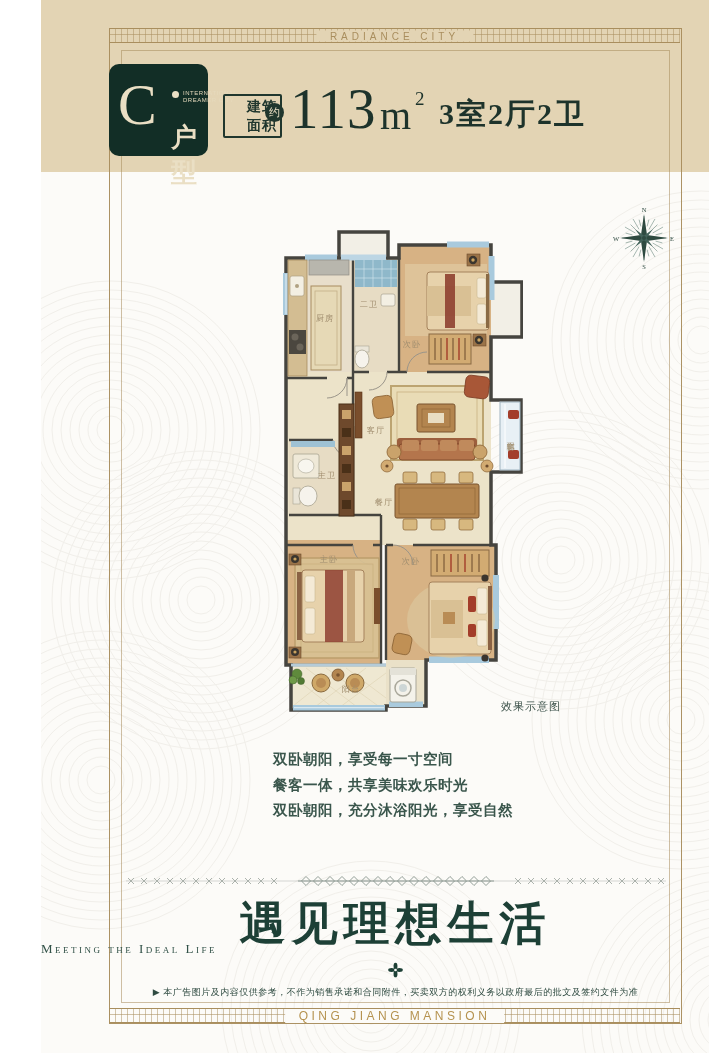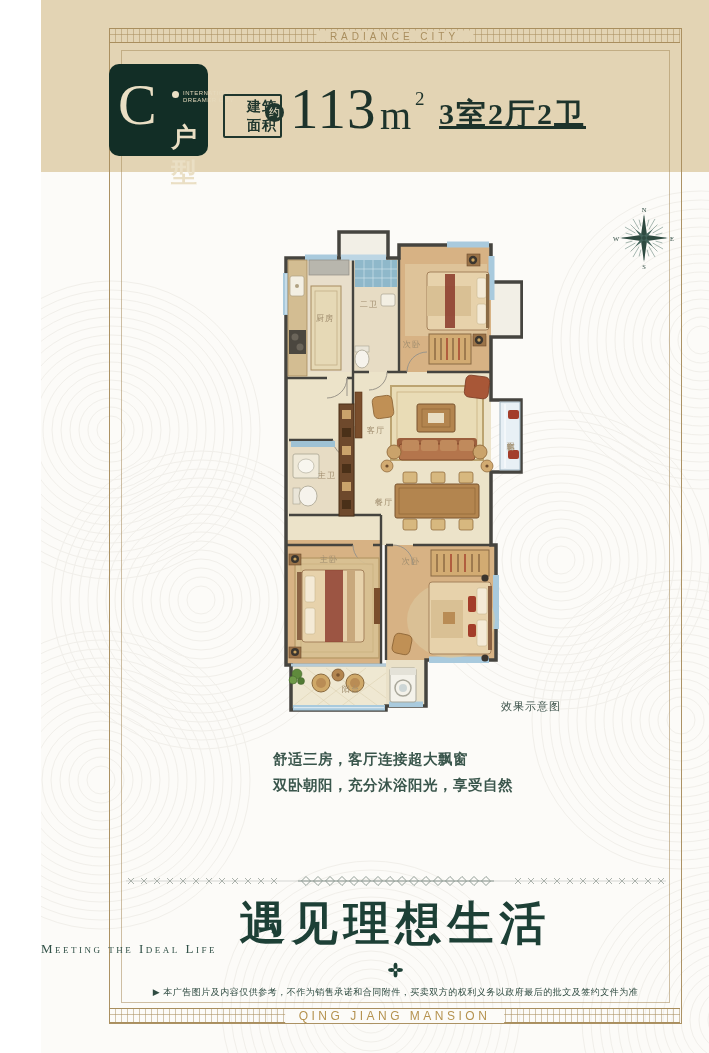--- a/index.html
+++ b/index.html
@@ -37,21 +37,21 @@
 
   
   .area-box{position:absolute;left:182px;top:94px;width:36px;height:39px;border:2px solid #20372e;
             border-radius:2px;color:#20372e;font-size:14px;font-weight:bold;line-height:19px;
             text-align:center;letter-spacing:1px;padding-top:1px;padding-left:19px;}
   .approx-badge{position:absolute;left:224px;top:103px;width:19px;height:19px;border-radius:50%;
                 background:#20372e;color:#eadfc4;font-size:11px;line-height:19px;text-align:center;}
   .area-value{position:absolute;left:249px;top:80px;font-size:57px;line-height:1;color:#1d332b;letter-spacing:1px;}
   .area-unit{position:absolute;left:339px;top:96px;font-size:40px;line-height:1;color:#1d332b;}
   .area-sup{position:absolute;left:374px;top:88px;font-size:19px;color:#1d332b;}
-  .room-spec{position:absolute;left:398px;top:94px;font-size:30px;font-weight:600;color:#1d332b;letter-spacing:2px;text-decoration:underline;}
+  .room-spec{position:absolute;left:398px;top:94px;font-size:30px;font-weight:600;color:#1d332b;letter-spacing:2px;}
 
   
   .compass{position:absolute;left:570px;top:205px;}
   .floorplan{position:absolute;left:240px;top:228px;}
   .plan-caption{position:absolute;left:460px;top:699px;font-size:11px;color:#3a5048;letter-spacing:1px;}
 
   
   .features{position:absolute;left:232px;top:747px;color:#3a564c;font-size:14.5px;font-weight:600;}
   .feature-line{height:25.5px;line-height:25.5px;letter-spacing:.5px;}
 
@@ -528,21 +528,22 @@
       <text class="room-label" x="103" y="277" text-anchor="middle">餐厅</text>
       <text class="room-label" x="48" y="334" text-anchor="middle">主卧</text>
       <text class="room-label" x="130" y="336" text-anchor="middle">次卧</text>
       <text class="room-label" x="70" y="464" text-anchor="middle">阳台</text>
     </g>
   </svg>
 
   <div class="plan-caption">效果示意图</div>
 
   <div class="features">
-    <div class="feature-line">舒适三房，客厅连接超大飘窗</div>
+    <div class="feature-line">双卧朝阳，享受每一寸空间</div>
+    <div class="feature-line">餐客一体，共享美味欢乐时光</div>
     <div class="feature-line">双卧朝阳，充分沐浴阳光，享受自然</div>
   </div>
 
   <svg id="divider-svg" class="divider" width="540" height="12">
       <line x1="0" y1="6" x2="540" y2="6" stroke="#b9beb8" stroke-width="0.6"></line>
       <line x1="2" y1="3" x2="8" y2="9" stroke="#a3aaa4" stroke-width="0.9"></line>
       <line x1="2" y1="9" x2="8" y2="3" stroke="#a3aaa4" stroke-width="0.9"></line>
       <line x1="532" y1="3" x2="538" y2="9" stroke="#a3aaa4" stroke-width="0.9"></line>
       <line x1="532" y1="9" x2="538" y2="3" stroke="#a3aaa4" stroke-width="0.9"></line>
       <line x1="15" y1="3" x2="21" y2="9" stroke="#a3aaa4" stroke-width="0.9"></line>

